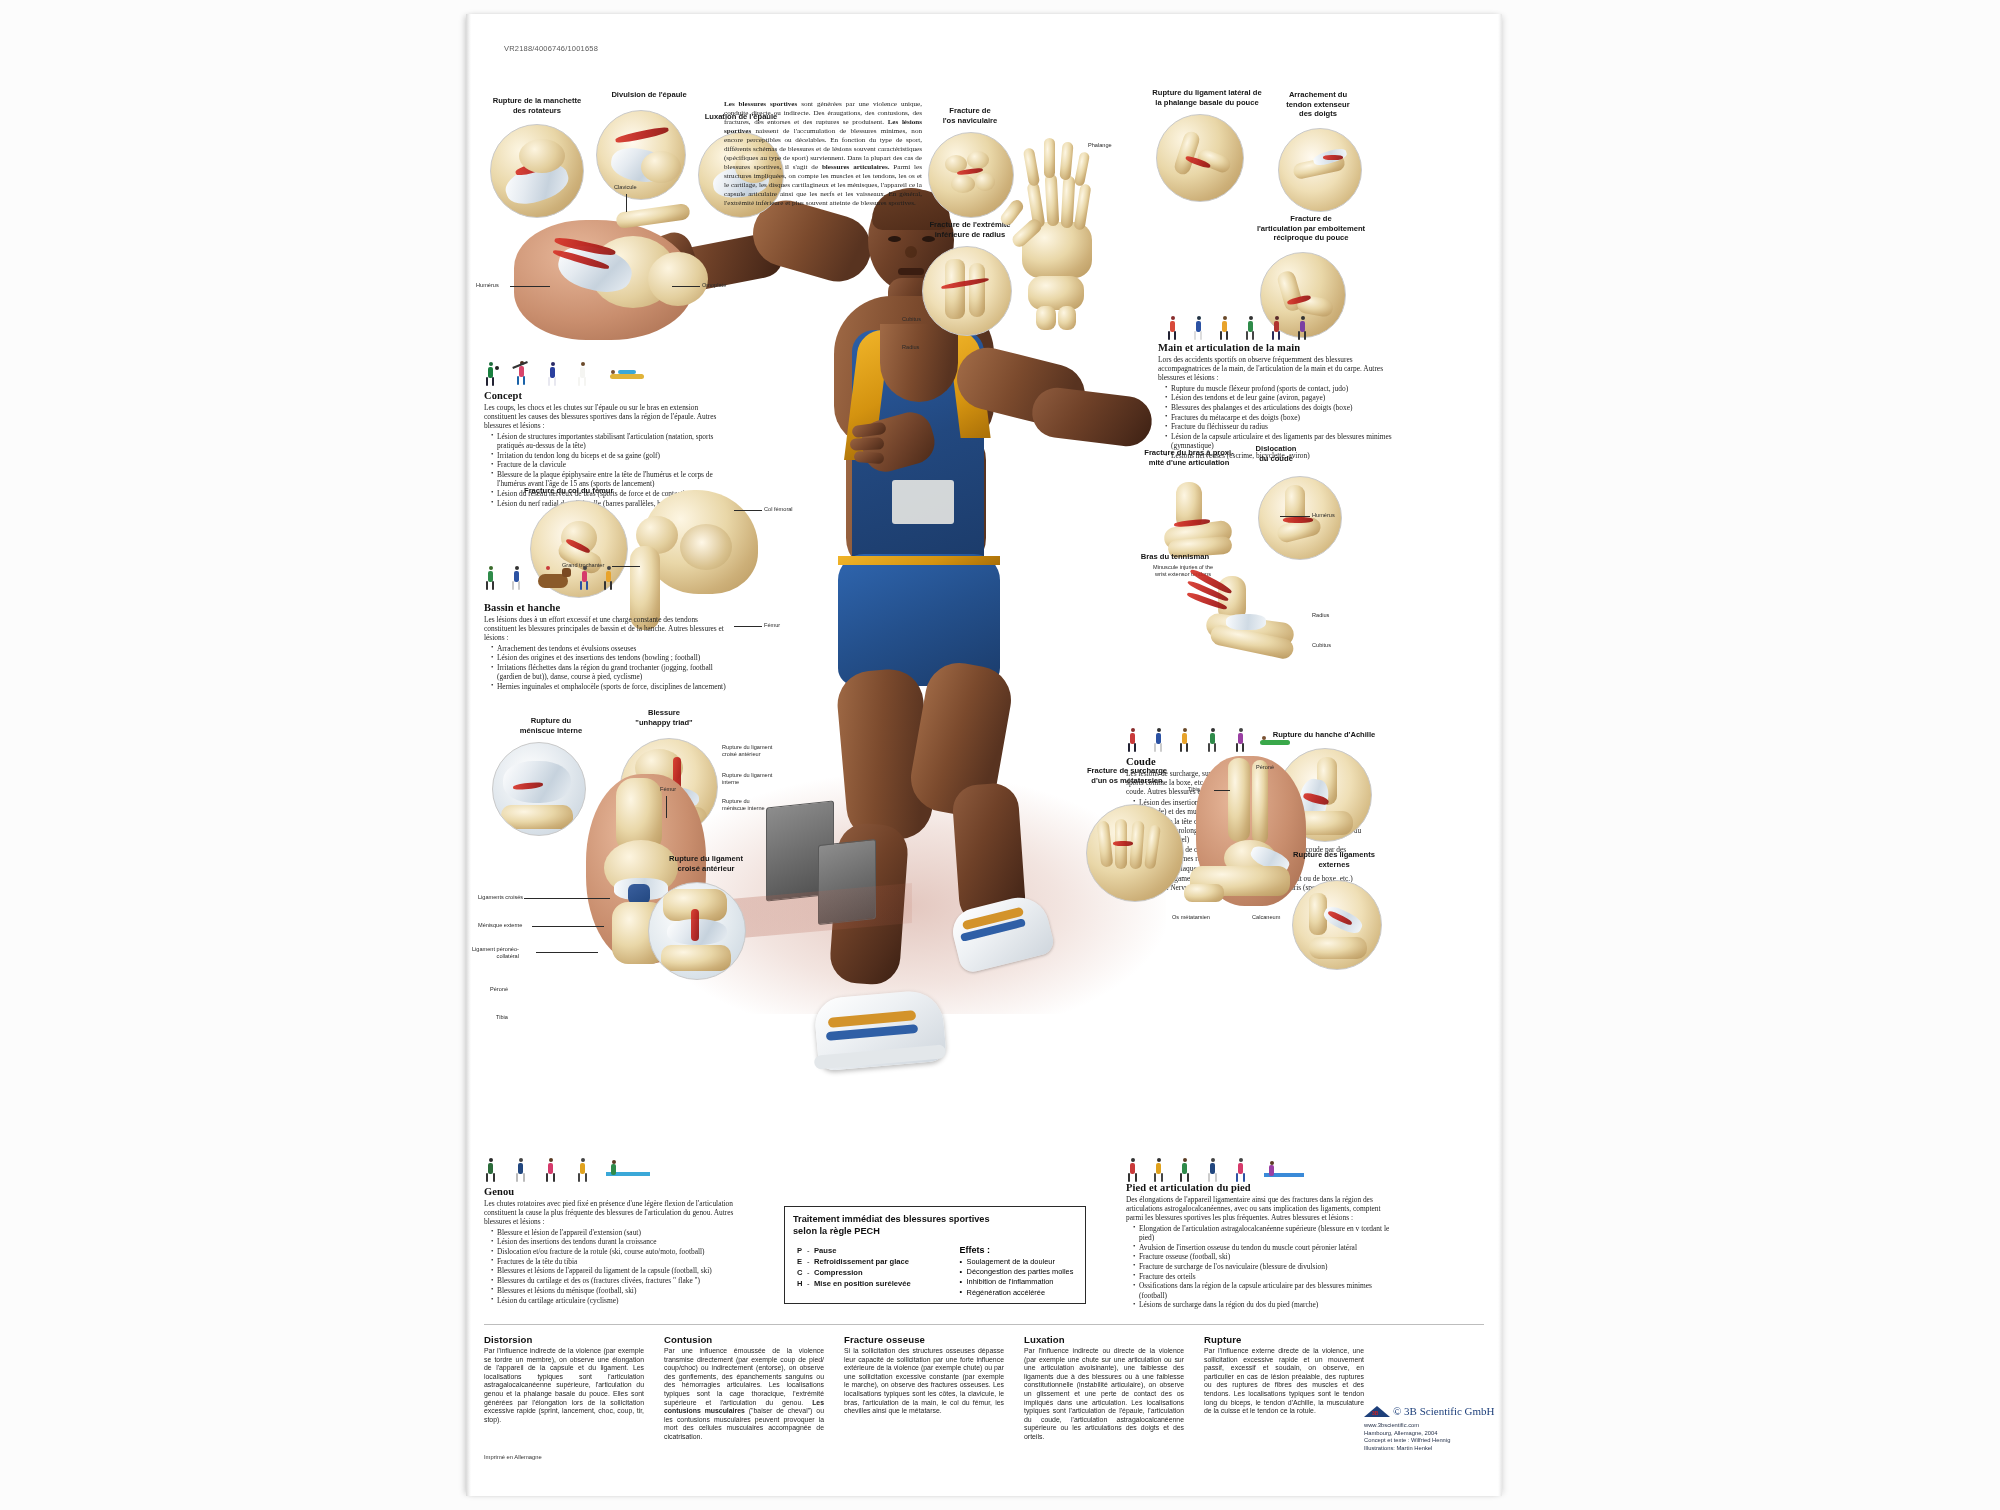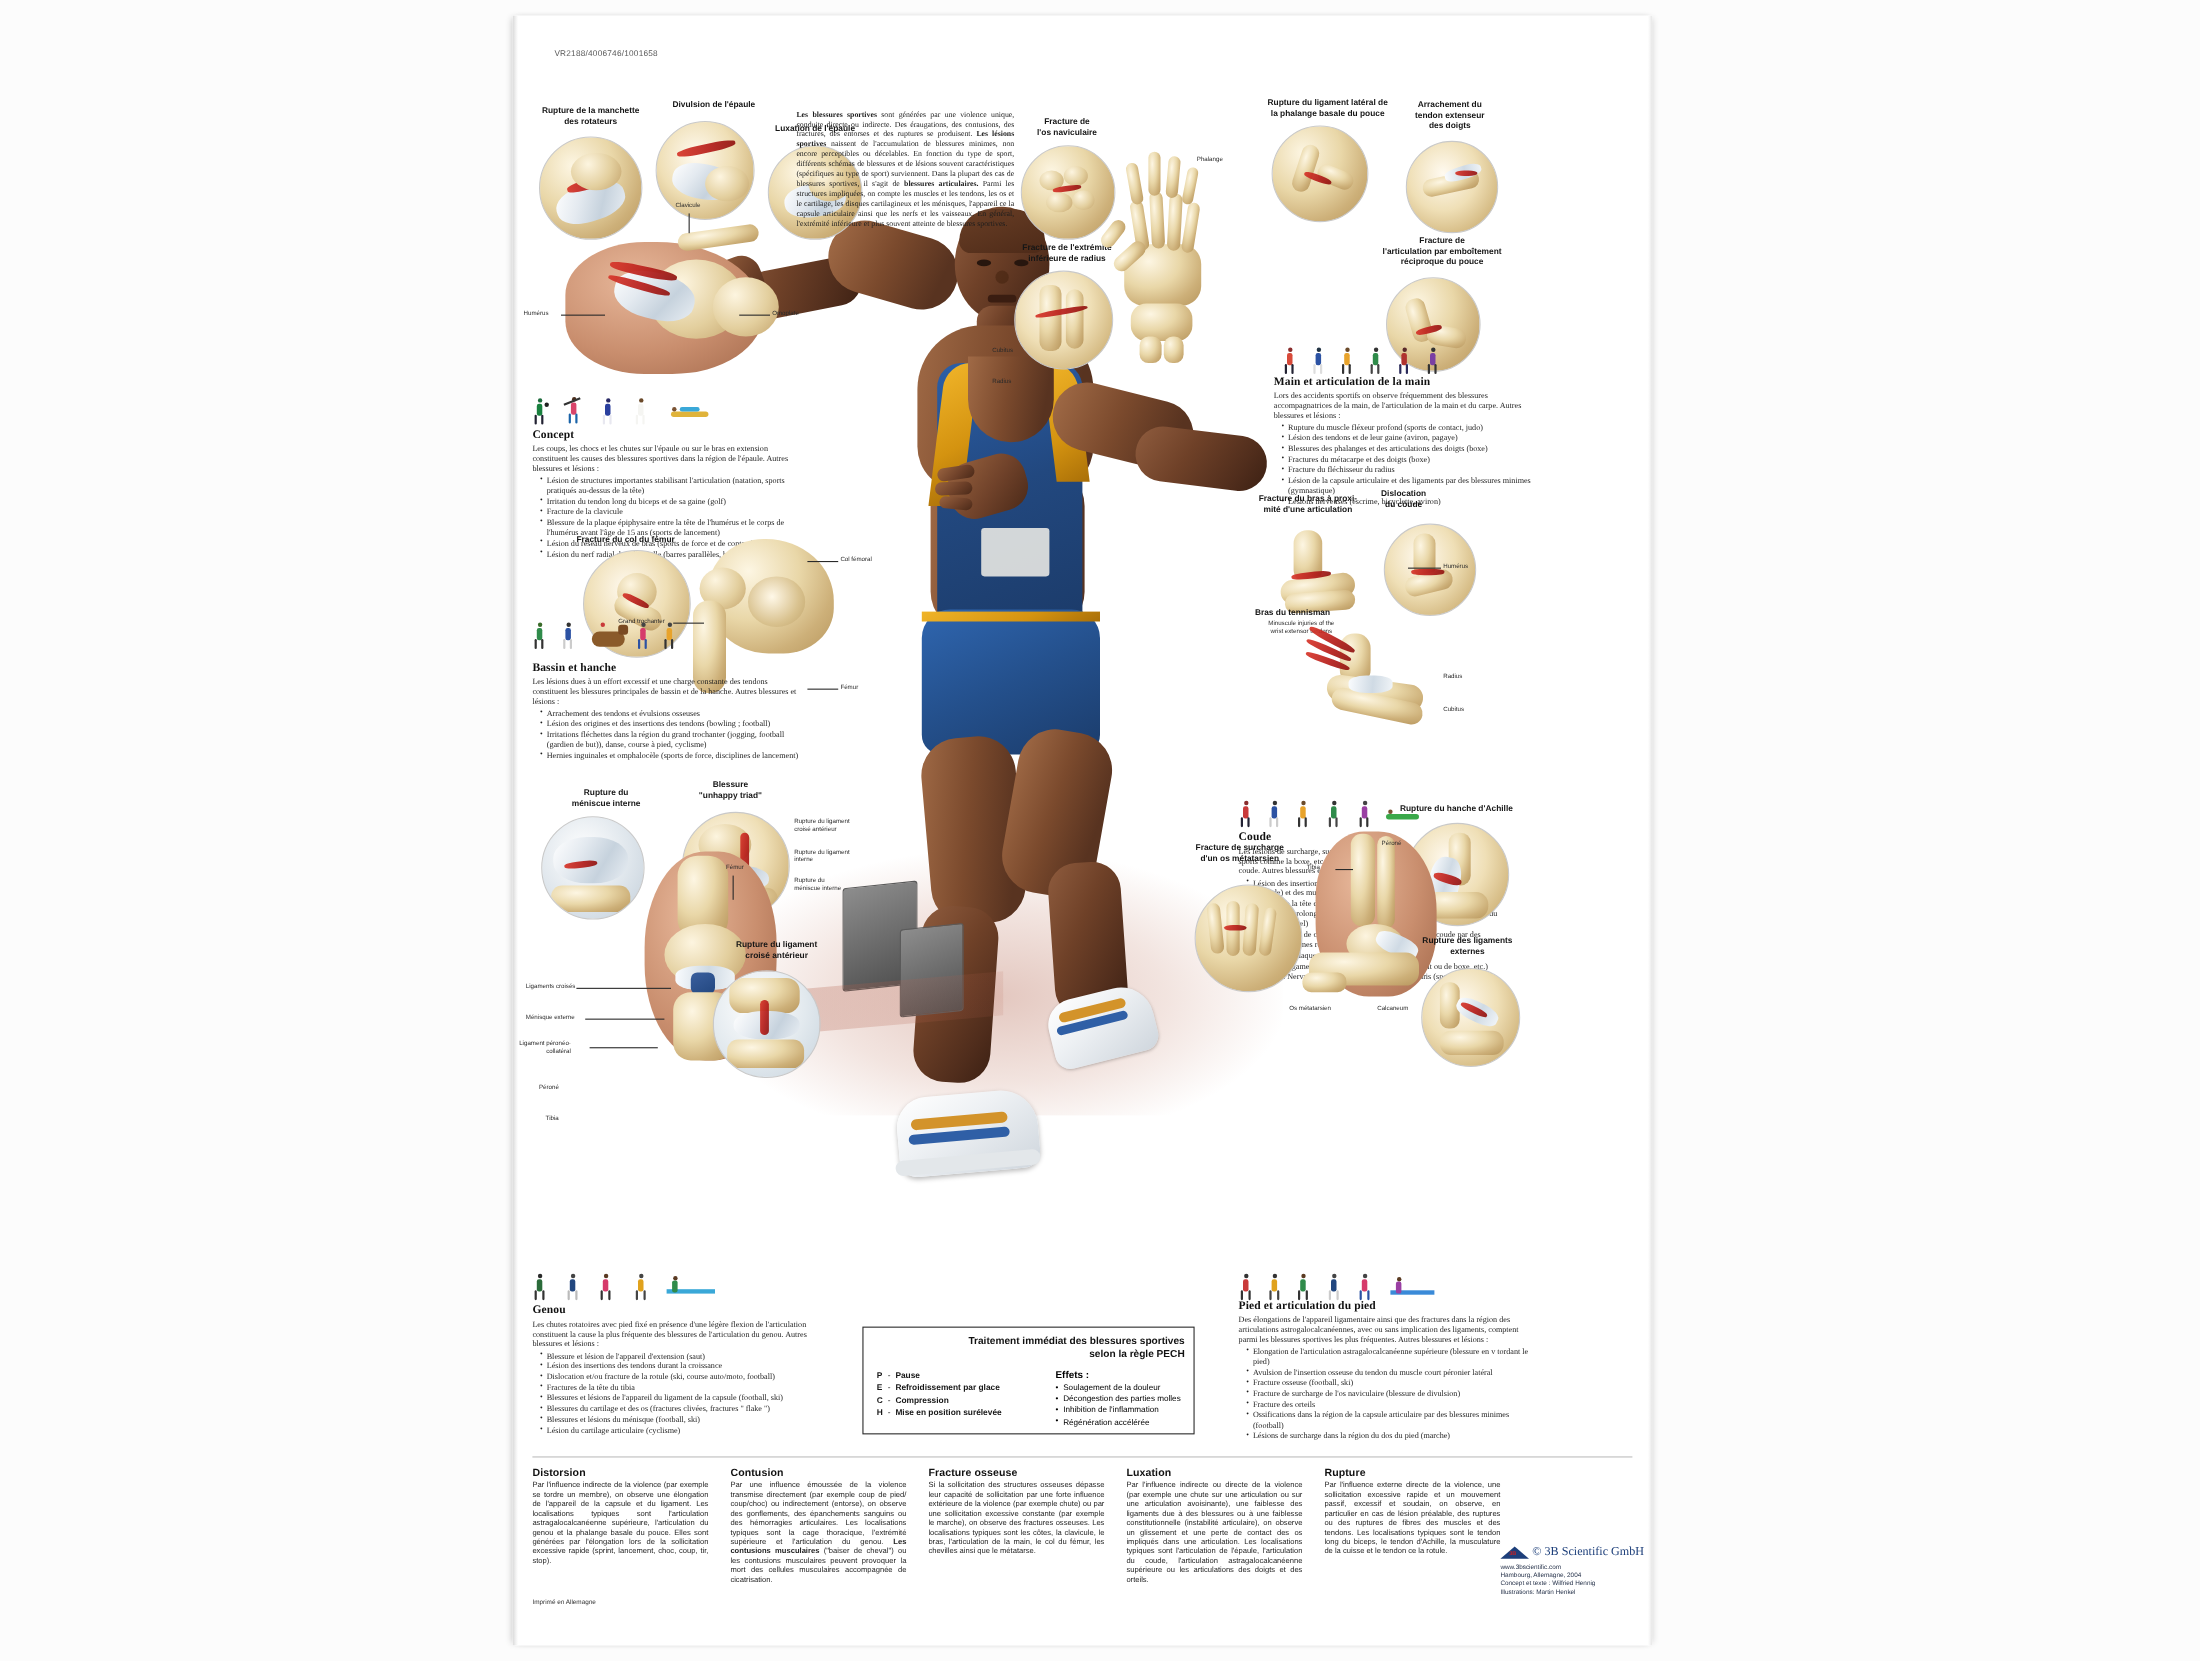--- a/index.html
+++ b/index.html
@@ -80,21 +80,21 @@
 
   
   .picto{position:absolute;width:15px;height:26px;}
   .picto i{position:absolute;display:block;}
   .pbody{width:5px;height:11px;border-radius:2px;}
   .phead{width:4.2px;height:4.2px;border-radius:50%;}
   .plimb{width:2px;height:9px;border-radius:1px;}
 
   
   #pech{position:absolute;border:1.1px solid #2a2a2a;background:#fff;}
-  #pech .ph{font-weight:700;font-size:9.2px;text-align:right;line-height:11.5px;color:#111;}
+  #pech .ph{font-weight:700;font-size:9.2px;text-align:left;line-height:11.5px;color:#111;}
   .pechrow{display:flex;font-size:7.6px;line-height:11px;color:#161616;}
   .pechkey{width:10px;font-weight:700;}
   .pechdash{width:7px;}
   .pechlbl{font-weight:700;}
   .effhead{font-weight:700;font-size:9px;margin-bottom:2px;}
   .efflist{font-size:7.4px;line-height:10.2px;}
   .efflist div{position:relative;padding-left:7px;}
   .efflist div:before{content:"\2022";position:absolute;left:0;top:-.5px;}
 
   

